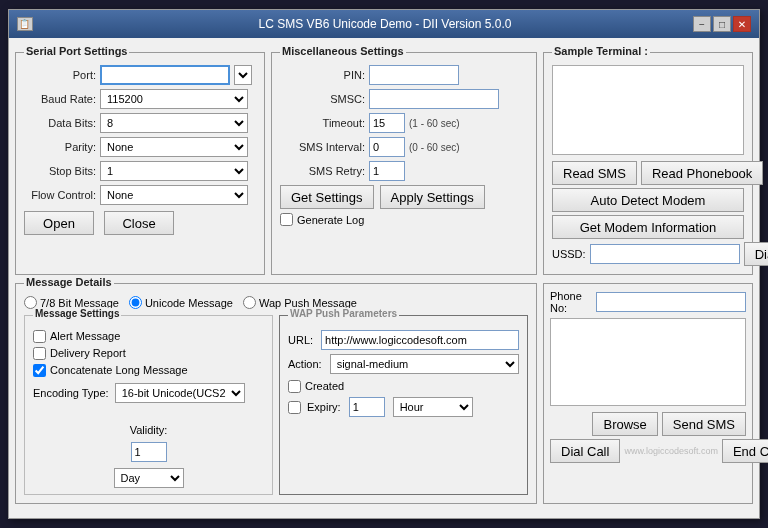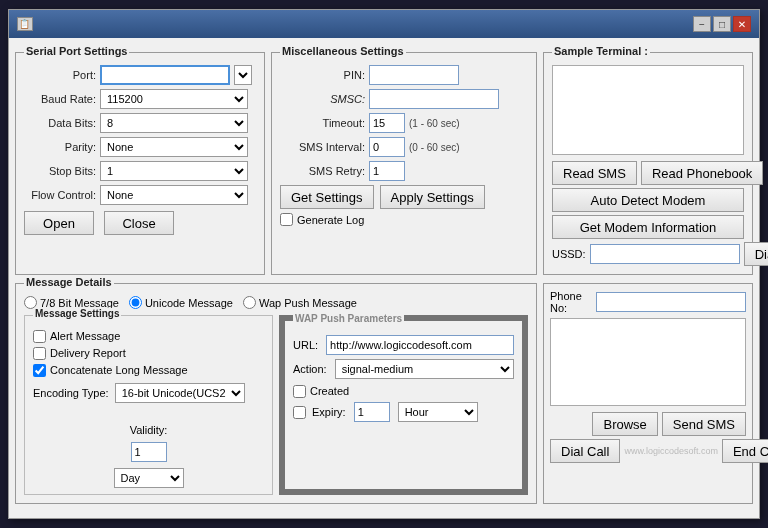--- a/index.html
+++ b/index.html
@@ -175,21 +175,21 @@
       grid-template-columns: 1fr 1fr;
       gap: 6px;
     }
     .msg-settings {
       border: 1px solid #bbb;
       padding: 6px 8px 6px 8px;
       position: relative;
     }
     .msg-settings .group-label { font-size: 10px; }
     .wap-push {
-      border: 6px solid #737373;
+      border: 1px solid #737373;
       padding: 6px 8px 6px 8px;
       position: relative;
     }
     .wap-push .group-label { font-size: 10px; color: #888; }
     .checkbox-row {
       display: flex;
       align-items: flex-start;
       gap: 4px;
       margin-bottom: 4px;
     }
@@ -244,20 +244,21 @@
   </style>
 </head>
 <body>
 
 <div class="window">
 
   <div class="title-bar">
     <div style="width:60px; display:flex; align-items:center;">
       <span style="background:#d0d0d0;width:16px;height:14px;display:inline-block;border:1px solid #888;font-size:9px;display:flex;align-items:center;justify-content:center;">📋</span>
     </div>
+    <div class="title-bar-title">LC SMS VB6 Unicode Demo - DII Version 5.0.0</div>
     <div class="title-bar-controls">
       <div class="tb-btn">−</div>
       <div class="tb-btn">□</div>
       <div class="tb-btn close">✕</div>
     </div>
   </div>
 
   <div class="content">
 
     <div class="group-box serial-port">
@@ -306,21 +307,21 @@
     </div>
 
     <div class="group-box misc-settings">
       <span class="group-label">Miscellaneous Settings</span>
       <div style="margin-top:8px;">
         <div class="form-row">
           <span class="form-label" style="width:85px;">PIN:</span>
           <input class="form-input" style="width: 90px;" type="text">
         </div>
         <div class="form-row">
-          <span class="form-label" style="width:85px;font-style:italic;">SMSC:</span>
+          <span class="form-label" style="width:85px;">SMSC:</span>
           <input class="form-input" style="width: 130px;" type="text">
         </div>
         <div class="form-row">
           <span class="form-label" style="width:85px;">Timeout:</span>
           <input class="form-input" style="width: 36px;" type="text" value="15">
           <span style="font-size:10px;color:#444;">(1 - 60 sec)</span>
         </div>
         <div class="form-row">
           <span class="form-label" style="width:85px;">SMS Interval:</span>
           <input class="form-input" style="width: 36px;" type="text" value="0">

